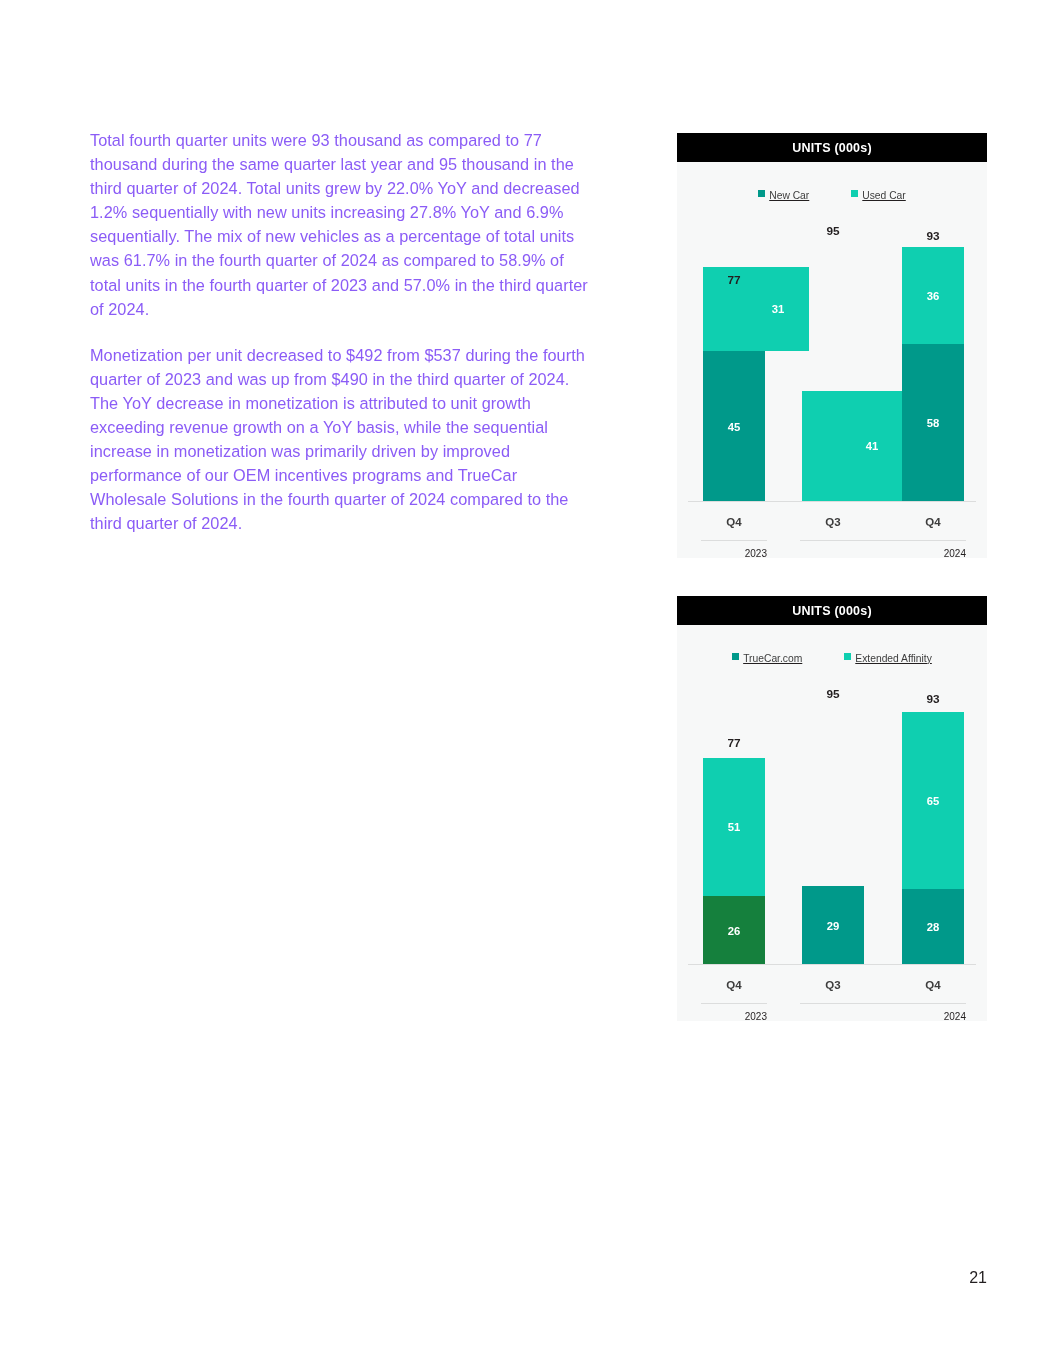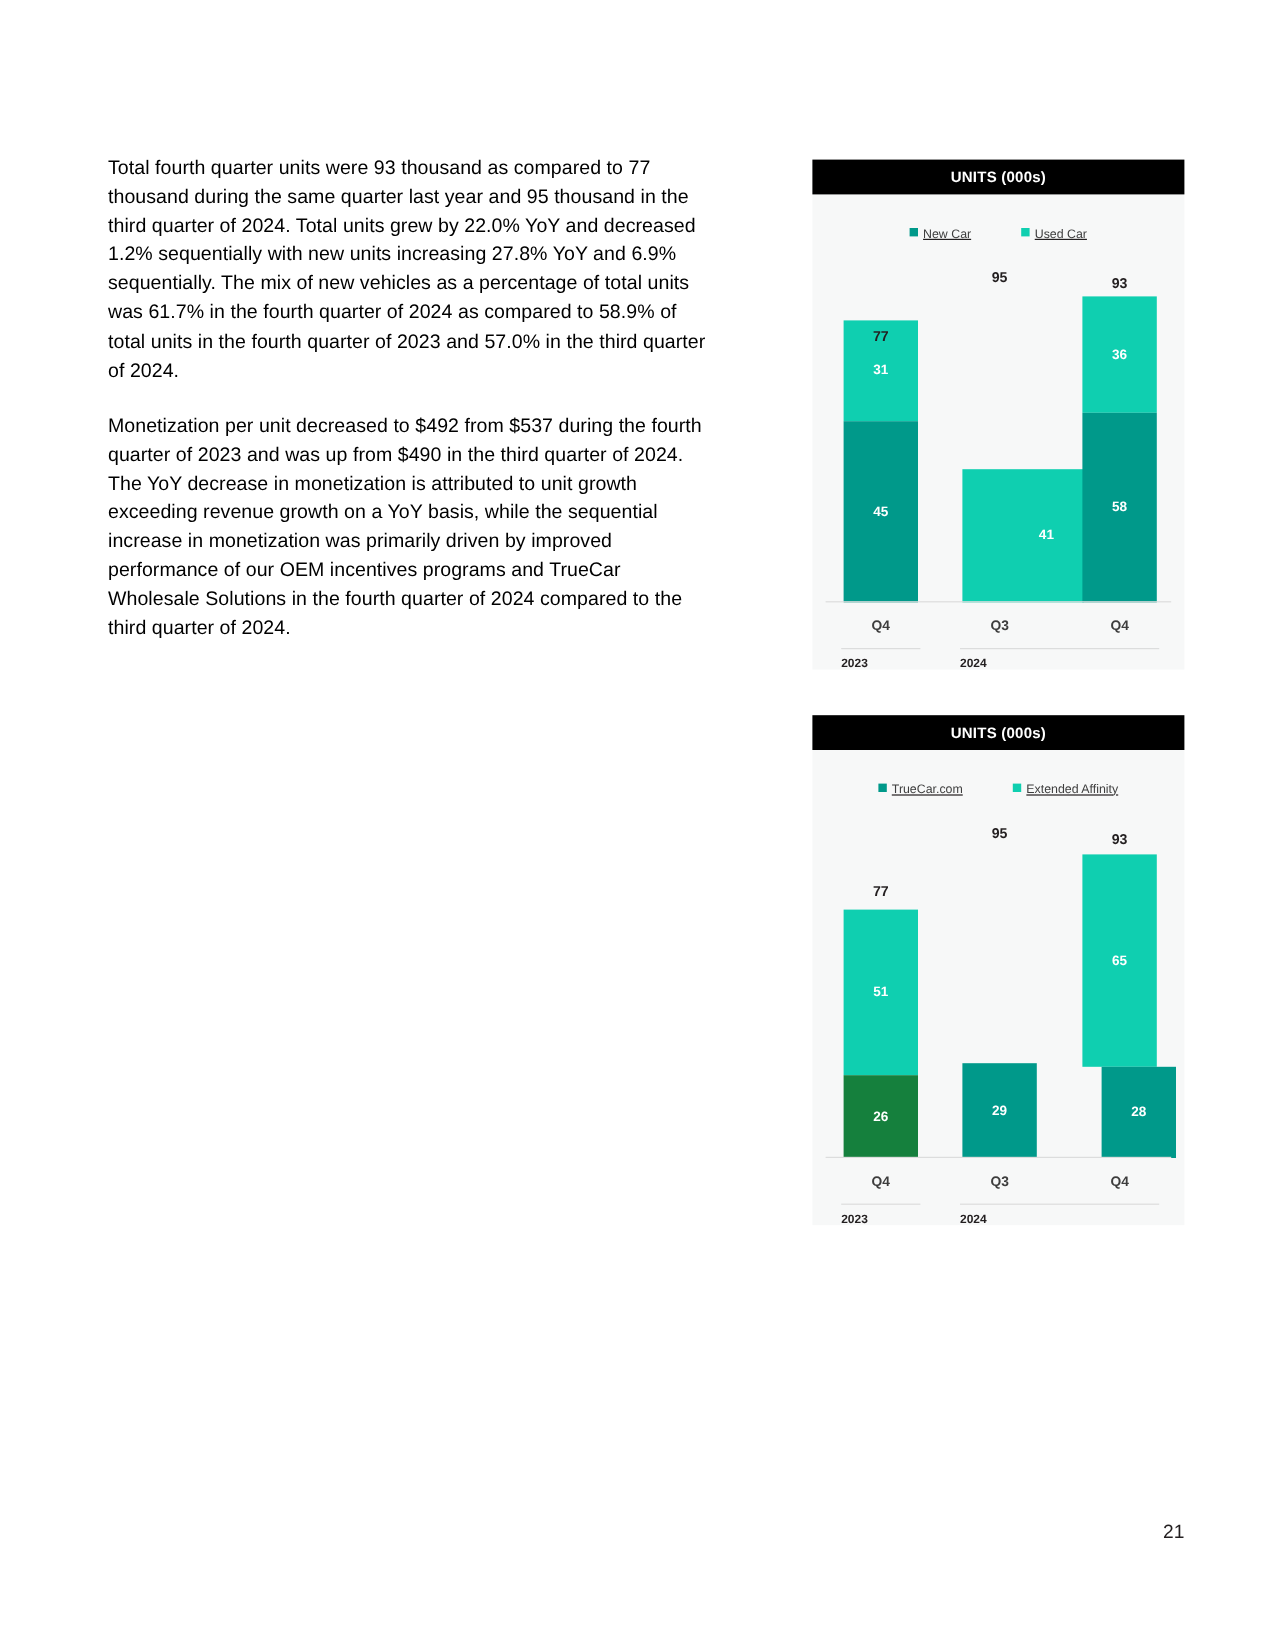--- a/index.html
+++ b/index.html
@@ -14,21 +14,21 @@
 
   
   .text-col {
     position:absolute;
     left:90px; top:128px;
     width:515px;
   }
   .para {
     font-size:16.3px;
     line-height:24.1px;
-    color:#000000;
+    color:#8b5cf6;
     margin:0 12px 22px 0;
     letter-spacing:0.05px;
   }
   .para:last-child { margin-bottom:0; }
 
   
   .chart-panel {
     position:absolute;
     left:677px;
     width:310px;
@@ -123,23 +123,23 @@
     color:#3d3d3d;
   }
 
   .group-rule {
     position:absolute;
     height:1px;
     background:#dcdddd;
   }
   .year-label {
     position:absolute;
-    text-align:left;
+    text-align:right;
     font-size:10px;
-    font-weight:bold;
+    font-weight:normal;
     color:#231f20;
   }
 
   
   .page-number {
     position:absolute;
     right:68px; bottom:78px;
     font-size:16px;
     color:#231f20;
   }
@@ -163,21 +163,21 @@
     </div>
     <div class="legend-item">
       <span class="legend-swatch" style="background:#0fcfb0"></span>
       <span class="legend-label">Used Car</span>
     </div>
   </div>
   <div class="plot">
     <div class="bars-row" id="bars-1">
         <div class="bar-group" style="left: 26px;">
           <div class="bar-stack">
-            <div class="seg" style="height: 84.1895px; background: rgb(15, 207, 176);">
+            <div class="seg" style="height: 84.1895px; background: rgb(15, 207, 176); padding-left: 44px;">
               <span class="seg-label">31</span>
             </div>
             <div class="seg" style="height: 151px; background: rgb(0, 153, 138);">
               <span class="seg-label">45</span>
             </div>
           </div>
           <div class="total-label" style="bottom: 215.116px;">77</div>
         </div>
         <div class="bar-group" style="left: 125px;">
           <div class="bar-stack">
@@ -245,21 +245,21 @@
               <span class="seg-label">29</span>
             </div>
           </div>
           <div class="total-label" style="bottom: 264px;">95</div>
         </div>
         <div class="bar-group" style="left: 225px;">
           <div class="bar-stack">
             <div class="seg" style="height: 176.526px; background: rgb(15, 207, 176);">
               <span class="seg-label">65</span>
             </div>
-            <div class="seg" style="height: 76.0421px; background: rgb(0, 153, 138); margin-left: 16px;">
+            <div class="seg" style="height: 76.0421px; background: rgb(0, 153, 138);">
               <span class="seg-label">28</span>
             </div>
           </div>
           <div class="total-label" style="bottom: 258.568px;">93</div>
         </div>
       </div>
     <div class="axis-line" style="bottom:0px"></div>
   </div>
   <div class="cat-labels" id="cats-2" style="top: 369px;">
       <div class="cat-label" style="left: 26px; top: 14px;">Q4</div>

